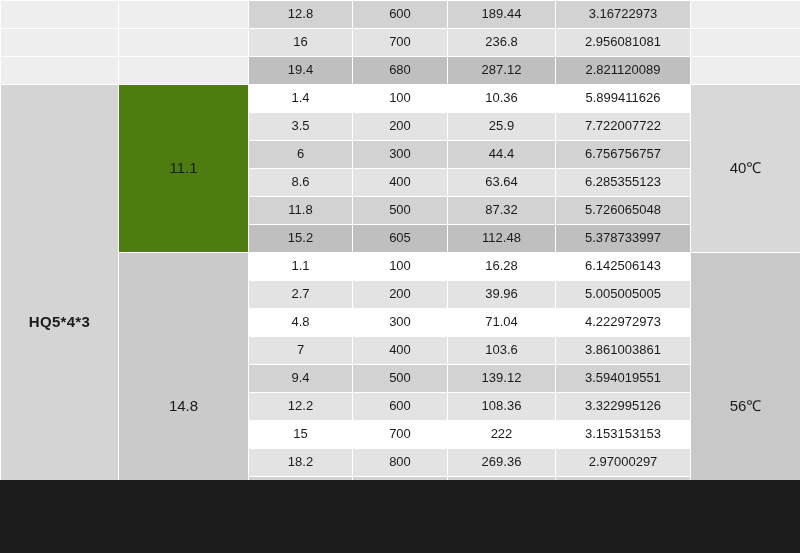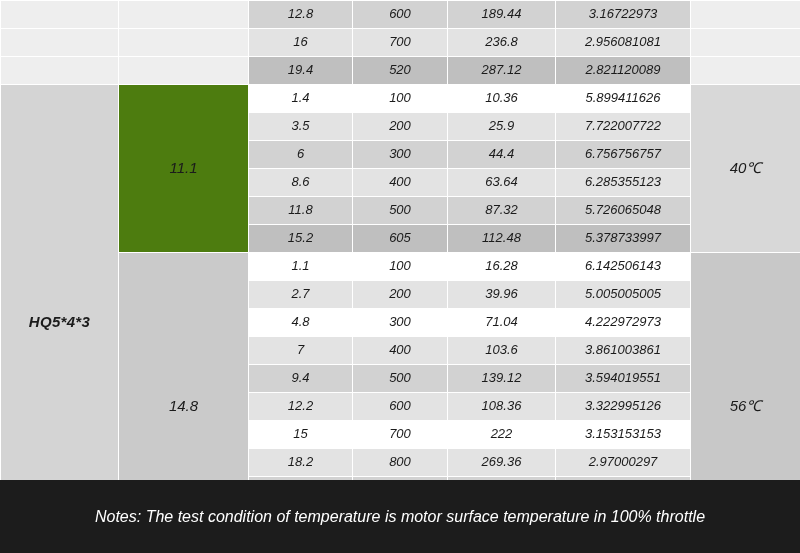--- a/index.html
+++ b/index.html
@@ -11,21 +11,20 @@
     width: 800px;
     height: 553px;
     font-family: "Liberation Sans", sans-serif;
     overflow: hidden;
   }
   .sheet {
     position: relative;
     width: 800px;
     height: 553px;
     box-sizing: border-box;
-    font-style: italic;
   }
   table.spec {
     border-collapse: collapse;
     table-layout: fixed;
     width: 800px;
     font-size: 13px;
     color: #1b1b1b;
   }
   table.spec td {
     border: 1px solid #ffffff;
@@ -130,21 +129,21 @@
         <td class="sh-light">16</td>
         <td class="sh-light">700</td>
         <td class="sh-light">236.8</td>
         <td class="sh-light">2.956081081</td>
         <td class="sh-blank"></td>
       </tr>
       <tr>
         <td class="sh-blank"></td>
         <td class="sh-blank"></td>
         <td class="sh-dark">19.4</td>
-        <td class="sh-dark">520</td>
+        <td class="sh-dark">680</td>
         <td class="sh-dark">287.12</td>
         <td class="sh-dark">2.821120089</td>
         <td class="sh-blank"></td>
       </tr>
 
       <tr>
         <td class="cell-model" rowspan="17">HQ5*4*3</td>
         <td class="cell-volt" rowspan="6">11.1</td>
         <td class="sh-white">1.4</td>
         <td class="sh-white">100</td>
@@ -250,17 +249,16 @@
         <td class="sh-darker">1060</td>
         <td class="sh-darker">409.96</td>
         <td class="sh-darker">2.585618109</td>
       </tr>
 
     </tbody>
   </table>
 
   <div class="notes">
     <div class="notes-text">
-      <div>Notes: The test condition of temperature is motor surface temperature in 100% throttle</div>
     </div>
   </div>
 
 </div>
 
 </body></html>

